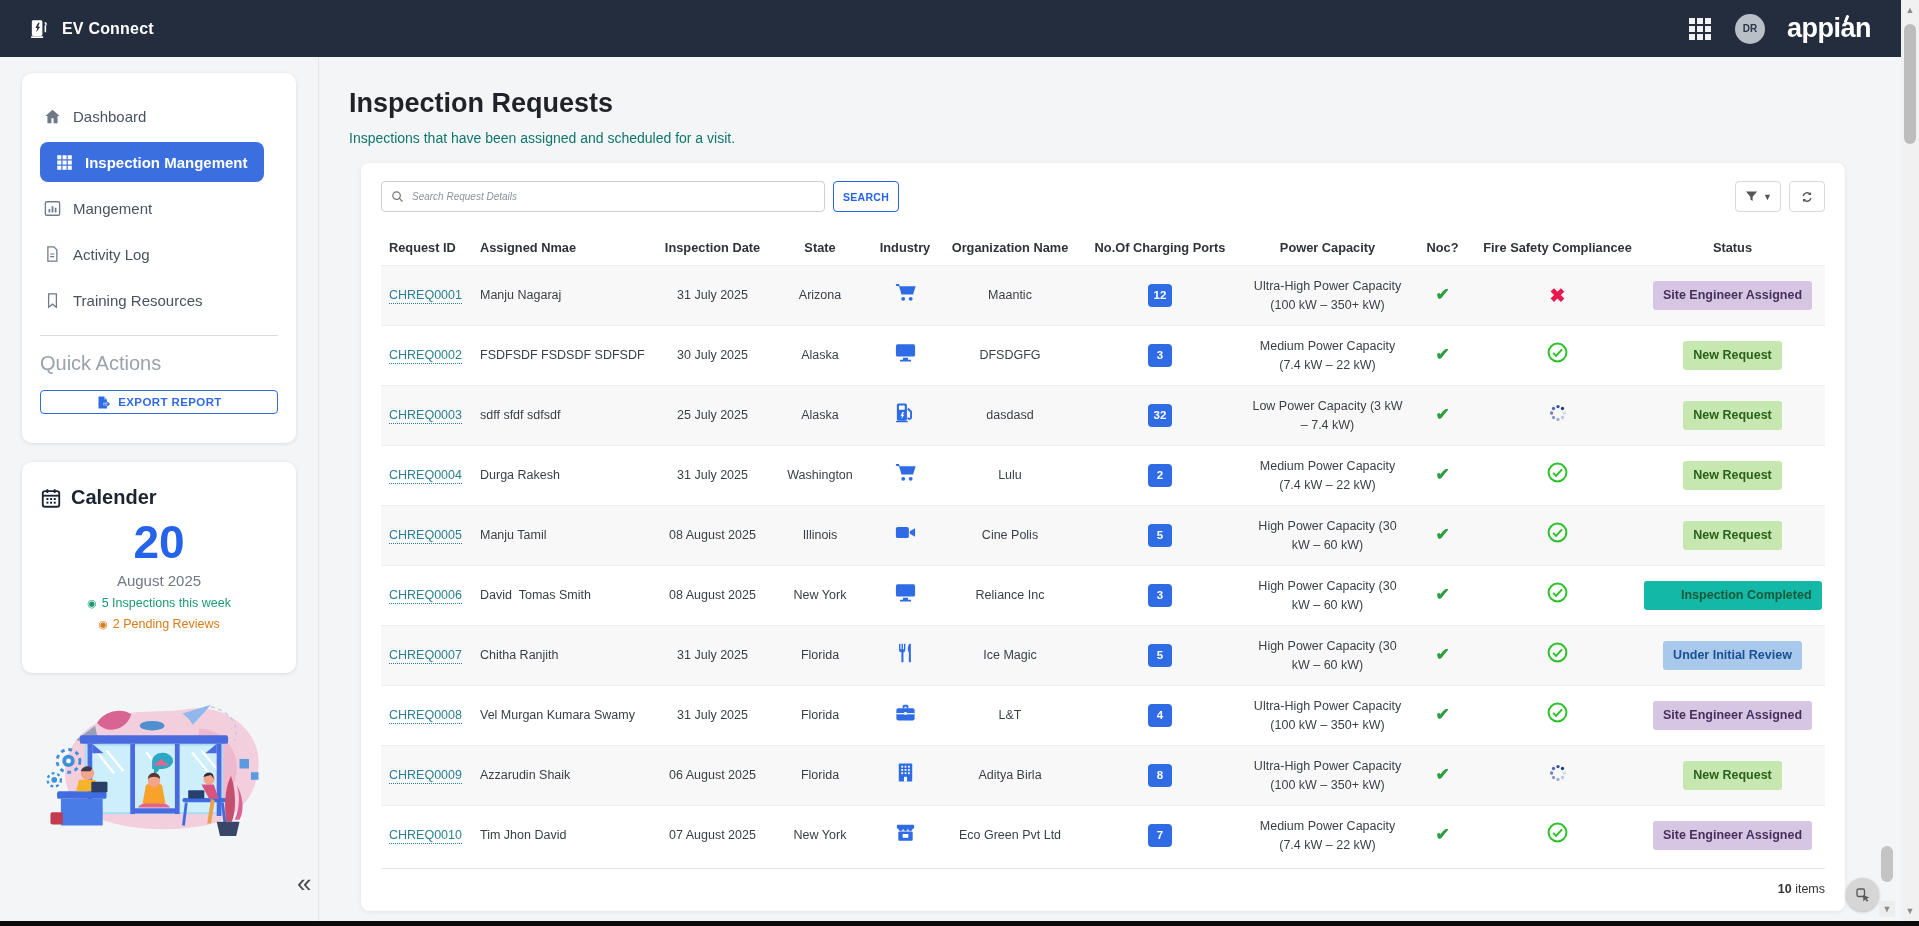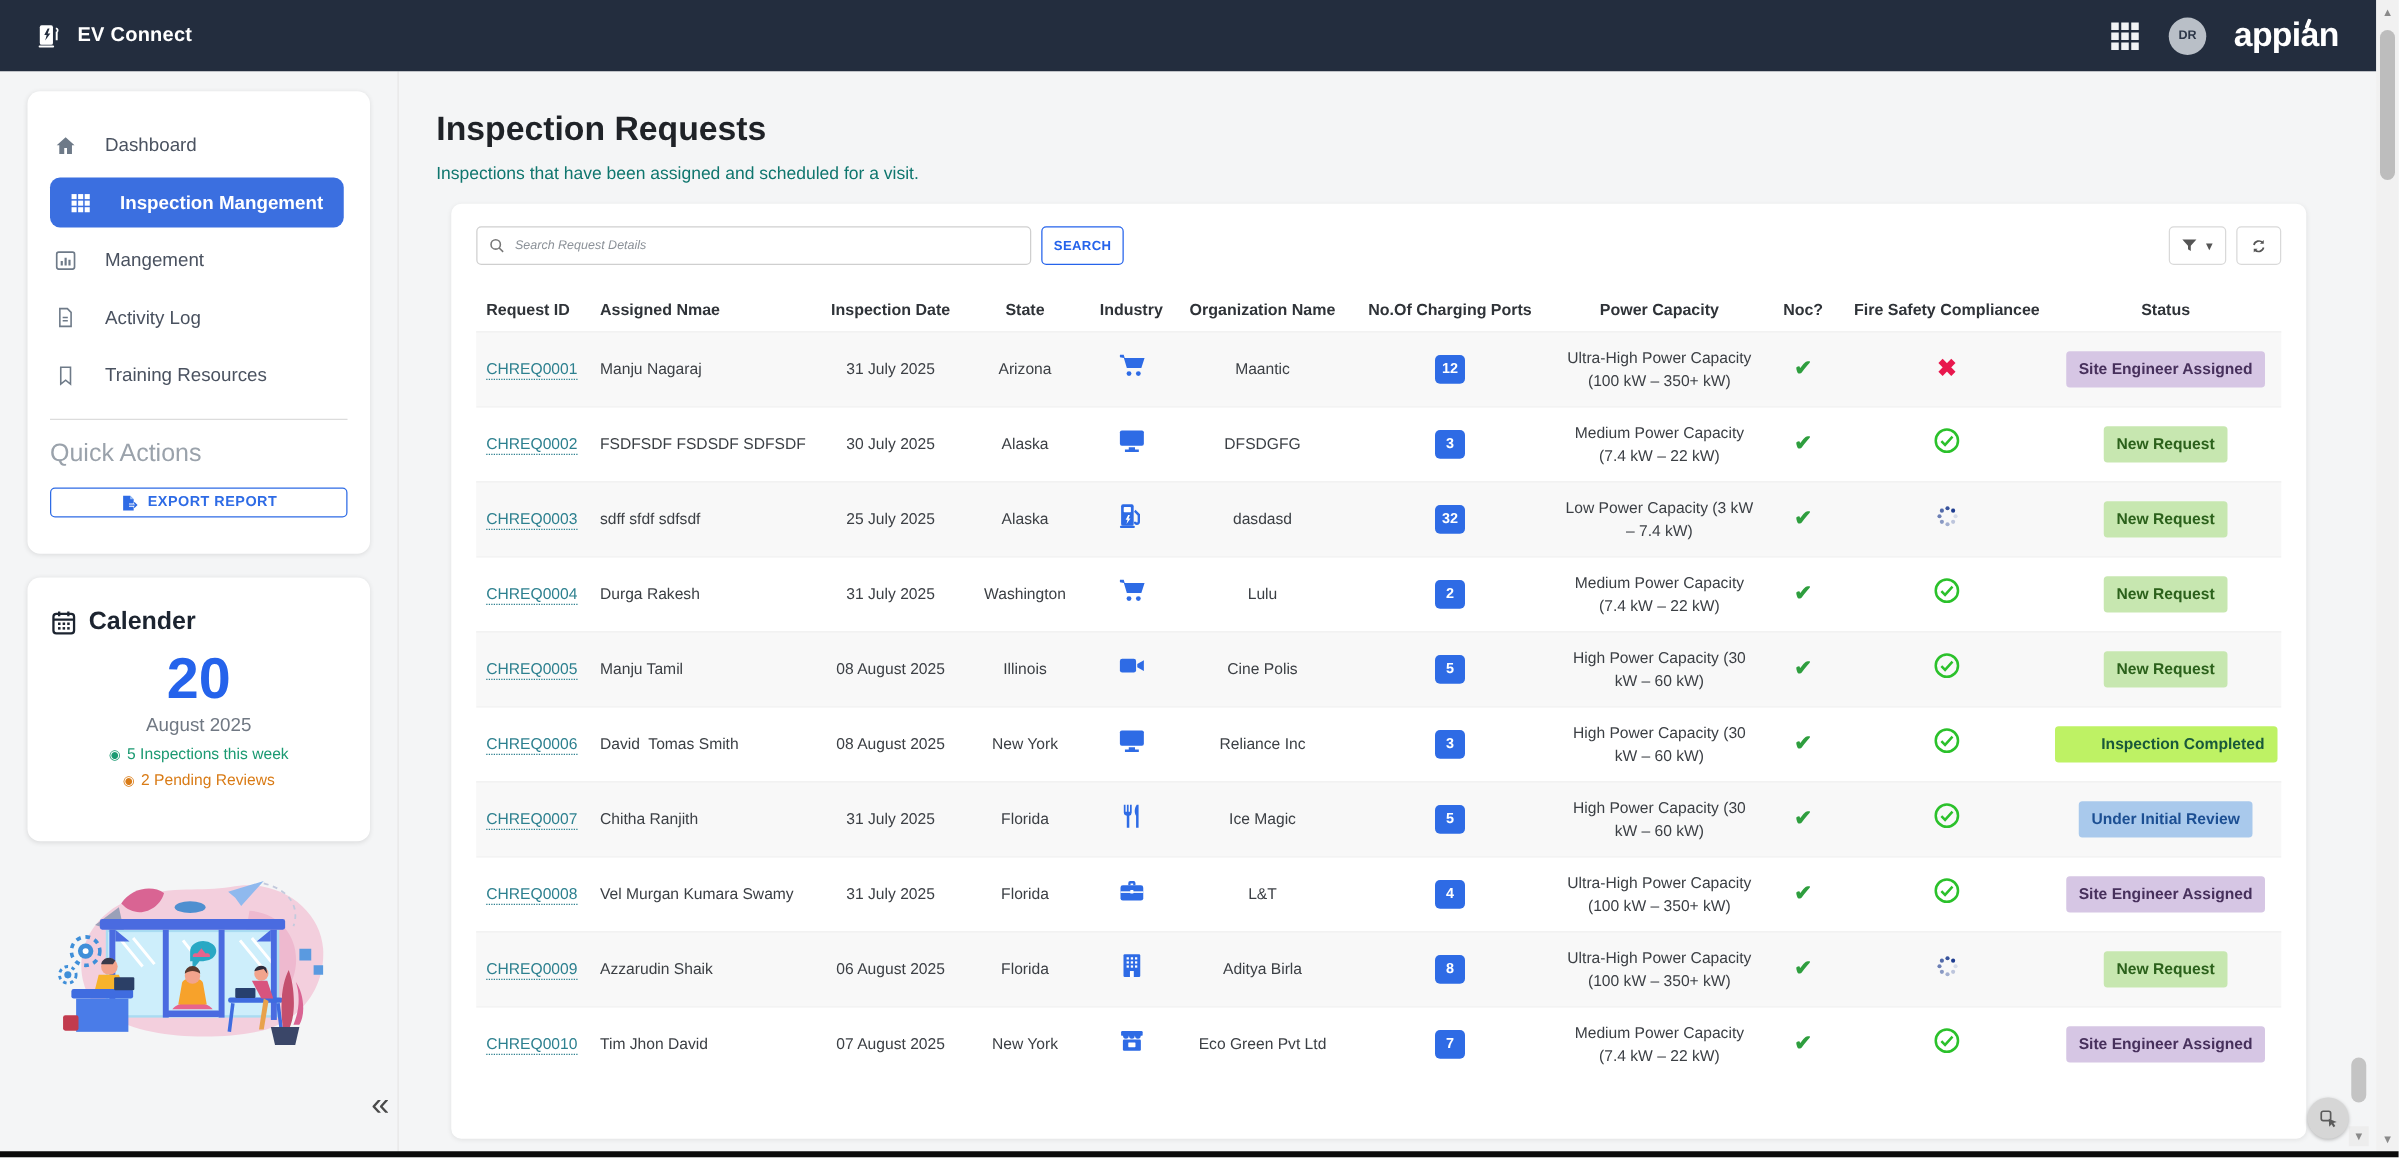--- a/index.html
+++ b/index.html
@@ -26,21 +26,21 @@
   .scroll-outer { position:absolute; right:0; top:0; width:18px; height:921px; background:#f1f1f1; z-index:30; }
   .scroll-outer .arr { position:absolute; left:0; width:18px; height:16px; color:#8a8a8a; font-size:9px; text-align:center; line-height:16px; }
   .scroll-outer .thumb { position:absolute; left:3px; top:24px; width:12px; height:120px; background:#bdbdbd; border-radius:6px; }
   .scroll-inner { position:absolute; right:24px; top:840px; width:16px; height:81px; z-index:30; }
   .scroll-inner .thumb { position:absolute; left:2px; top:6px; width:12px; height:36px; background:#c4c4c4; border-radius:6px; }
   .scroll-inner .arr { position:absolute; left:0; bottom:4px; width:16px; height:16px; color:#8a8a8a; font-size:9px; text-align:center; line-height:16px; background:#ededed; }
 
   
   .nav-card { position:absolute; left:22px; top:73px; width:274px; height:370px; background:#fff;
               border-radius:10px; box-shadow:0 1px 4px rgba(0,0,0,.10); padding-top:20px; }
-  .nav-item { display:flex; align-items:center; gap:22px; height:46px; padding-left:20px; color:#4a5260;
+  .nav-item { display:flex; align-items:center; gap:11px; height:46px; padding-left:20px; color:#4a5260;
               font-size:15px; cursor:pointer; }
   .nav-item .nav-icon { width:20px; height:20px; display:flex; align-items:center; justify-content:center; }
   .nav-item.selected { background:#3b6fe0; color:#fff; font-weight:bold; border-radius:8px; height:40px;
                        margin:3px 0 3px 18px; padding:0 16px 0 14px; width:fit-content; }
   .nav-sep { height:1px; background:#dcdcdc; margin:12px 18px 0 18px; }
   .quick-title { color:#9aa2ab; font-size:20px; margin:16px 0 0 18px; }
   .export-btn { margin:15px 18px 0 18px; width:238px; height:24px; border:1px solid #2e6be5; border-radius:4px;
                 background:#fff; color:#2e6be5; font-weight:bold; font-size:11.5px; letter-spacing:.4px;
                 display:flex; align-items:center; justify-content:center; gap:7px; cursor:pointer;
                 font-family:"Liberation Sans",sans-serif; }
@@ -90,21 +90,21 @@
   .c2 { white-space:pre-wrap; }
   .req-link { color:#2d808f; text-decoration:none; border-bottom:1px dotted #2d808f; padding-bottom:1px; cursor:pointer; }
   .ind-icon { display:inline-flex; }
   .port-badge { display:inline-flex; align-items:center; justify-content:center; min-width:24px; height:23px; padding:0 5px;
                 border-radius:4px; background:#2e6be5; color:#fff; font-weight:bold; font-size:11.5px; }
   .noc-check { color:#2e9e3e; font-size:17px; font-weight:bold; }
   .red-x { color:#e8174d; font-size:19px; font-weight:bold; }
   .status-badge { display:inline-block; font-size:12.5px; font-weight:bold; padding:5px 10px; border-radius:3px; white-space:nowrap; }
   .badge-purple { background:#d6c6e4; color:#47305c; }
   .badge-green  { background:#c7e7b0; color:#2b611b; }
-  .badge-teal   { background:#bef264; color:#19583a;padding-left:37px; }
+  .badge-teal   { background:#14b8a6; color:#19583a;padding-left:37px; }
   .badge-blue   { background:#a9c9ec; color:#1c4f93; }
 
   .tfoot { position:absolute; left:20px; top:705px; width:1444px; border-top:1px solid #e6e6e6;
            text-align:right; padding-top:13px; font-size:12.5px; color:#333; }
   .tfoot b { font-weight:bold; }
 
   .fab { position:absolute; left:1846px; top:878px; width:33px; height:33px; border-radius:50%; background:#d6d6d6;
          box-shadow:0 1px 3px rgba(0,0,0,.25); display:flex; align-items:center; justify-content:center; cursor:pointer; z-index:31; }
 </style>
 </head>
@@ -586,20 +586,23 @@
     <div class="cell c8">Medium Power Capacity (7.4 kW – 22 kW)</div>
     <div class="cell c9"><span class="noc-check">✔</span></div>
     <div class="cell c10"><svg width="23" height="23" viewBox="0 0 24 24">
             <circle cx="12" cy="12" r="9.3" fill="none" stroke="#2bc12b" stroke-width="2.1"></circle>
             <path d="M7.4 12.4l3.1 3.1 6.2-6.8" fill="none" stroke="#2bc12b" stroke-width="2.1"></path>
           </svg></div>
     <div class="cell c11"><span class="status-badge badge-purple">Site Engineer Assigned</span></div>
   </div>
 </div>
 
+  <div class="tfoot">
+    <b>10</b> <span>items</span>
+  </div>
 </div>
 
 <div class="fab">
   <svg width="18" height="18" viewBox="0 0 24 24">
       <rect x="4" y="4" width="10" height="10" rx="2" fill="none" stroke="#5a5a5a" stroke-width="1.8"></rect>
       <path d="M12 12l8.5 3.4-3.6 1.2 2.1 3.2-1.9 1.2-2.1-3.2-2.5 2.8z" fill="#5a5a5a"></path>
     </svg>
 </div>
 
 <div class="scroll-outer">

